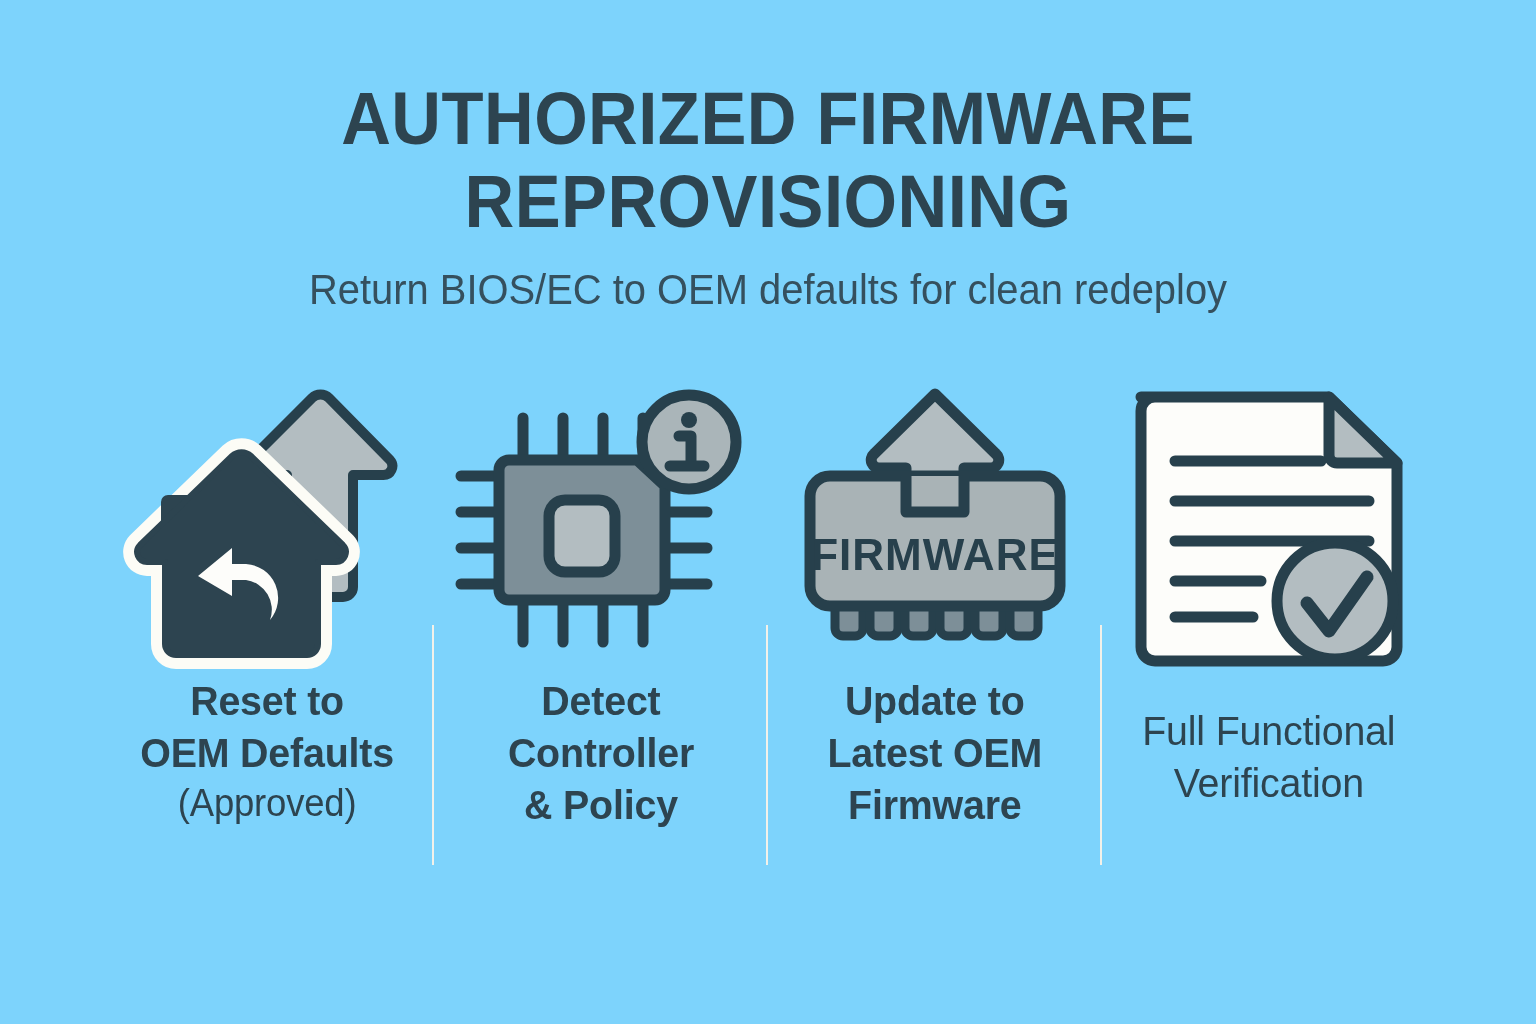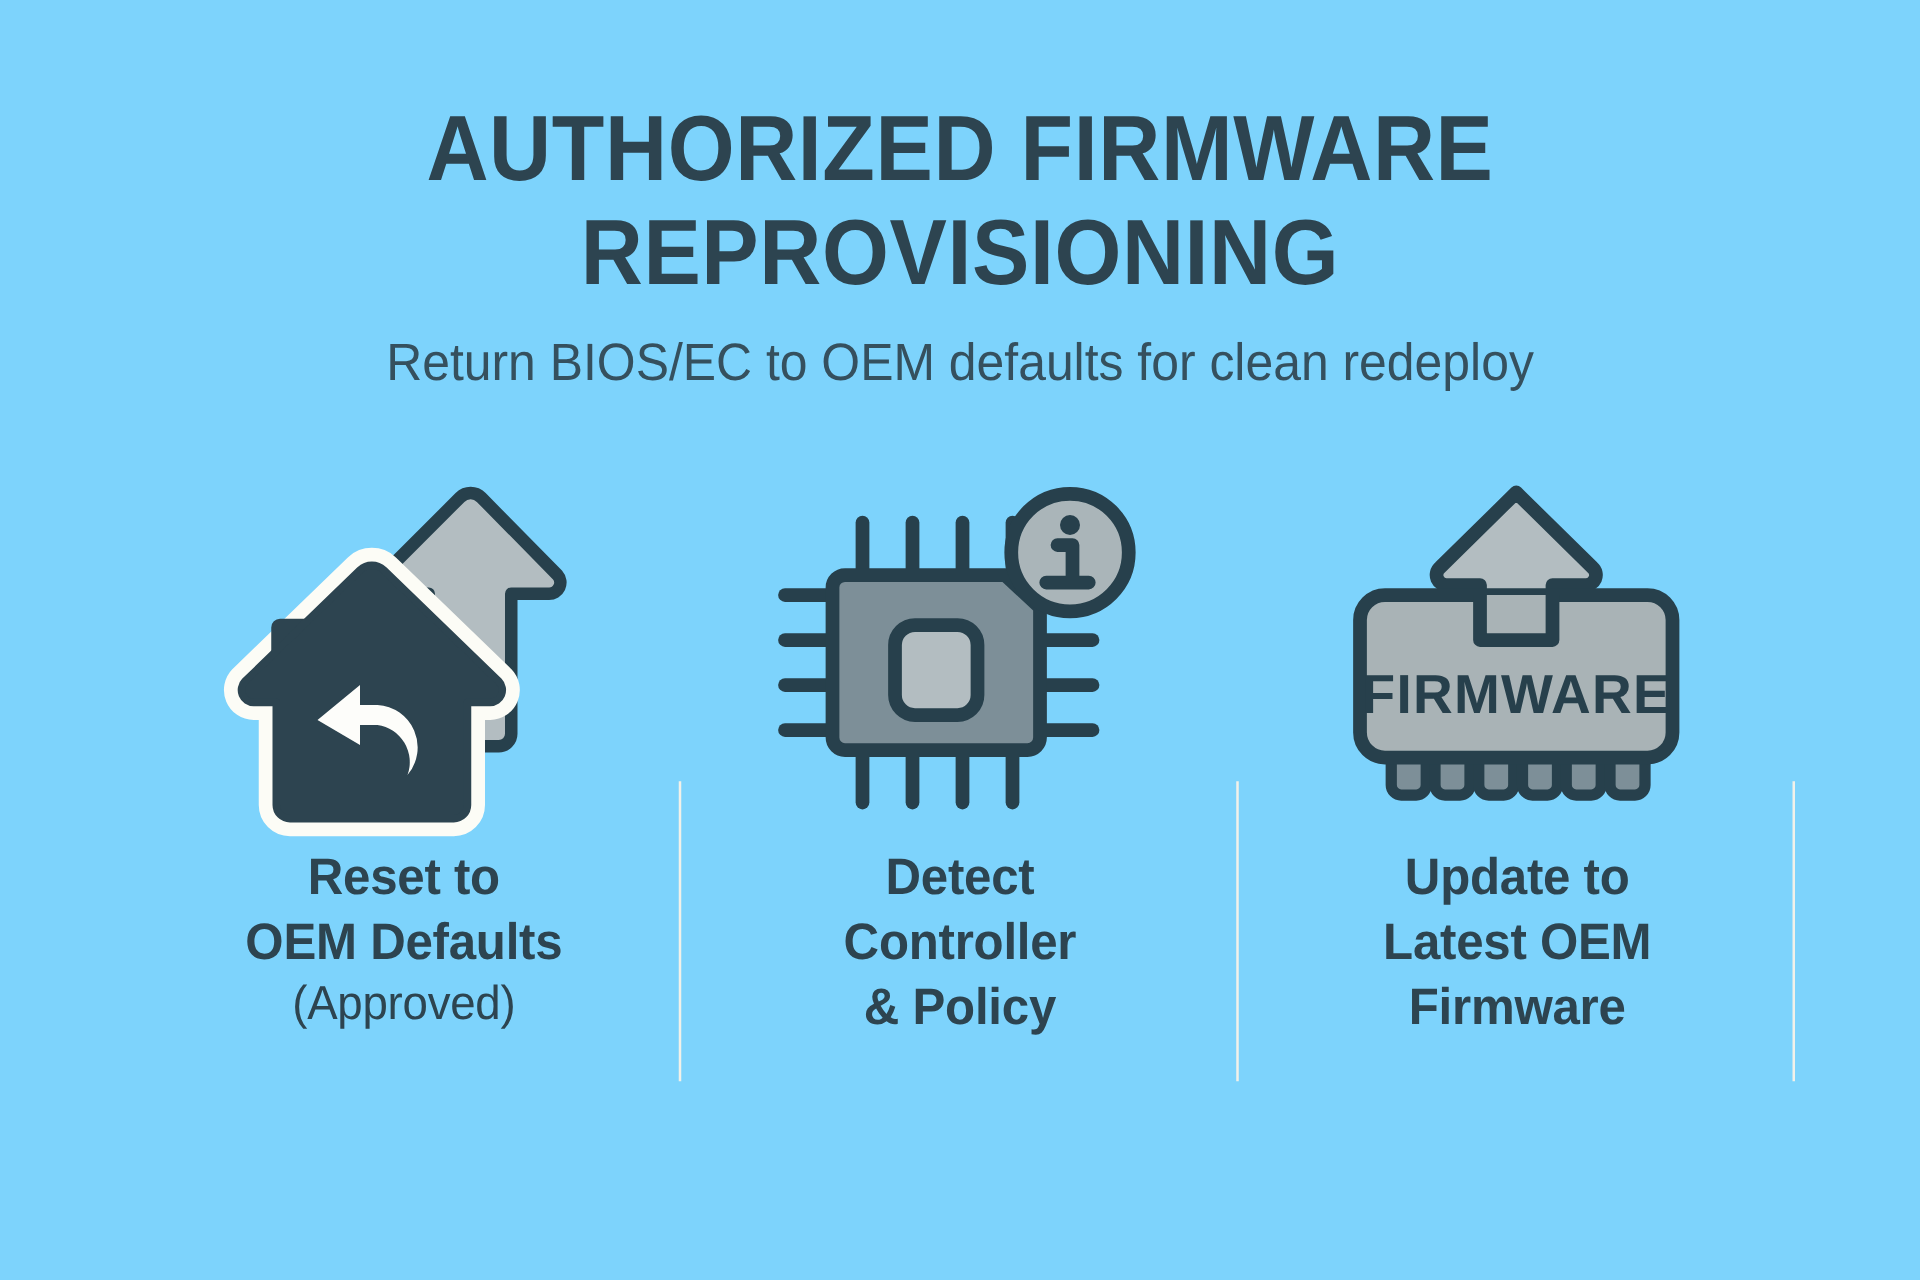--- a/index.html
+++ b/index.html
@@ -209,15 +209,39 @@
         </svg>
       </div>
       <div class="caption">
         <span class="cap-line">Update to</span>
         <span class="cap-line">Latest OEM</span>
         <span class="cap-line">Firmware</span>
       </div>
       <div class="divider"></div>
     </div>
 
+    <div class="col col-4">
+      <div class="icon-wrap">
+        <svg width="300" height="300" viewBox="0 0 300 300">
+
+          <path d="M22 22 h188 l68 66 v184 a14 14 0 0 1 -14 14 H36 a14 14 0 0 1 -14 -14 V36 a14 14 0 0 1 14 -14 z" fill="#fdfdfa" stroke="#27404c" stroke-width="11" stroke-linejoin="round"></path>
+          <path d="M210 22 v58 a8 8 0 0 0 8 8 h60 z" fill="#b3bdc1" stroke="#27404c" stroke-width="11" stroke-linejoin="round"></path>
+
+          <g stroke="#27404c" stroke-width="11" stroke-linecap="round">
+            <line x1="56" y1="86" x2="202" y2="86"></line>
+            <line x1="56" y1="126" x2="250" y2="126"></line>
+            <line x1="56" y1="166" x2="250" y2="166"></line>
+            <line x1="56" y1="206" x2="142" y2="206"></line>
+            <line x1="56" y1="242" x2="134" y2="242"></line>
+          </g>
+
+          <circle cx="216" cy="226" r="58" fill="#b3bdc1" stroke="#27404c" stroke-width="11"></circle>
+          <path d="M188 228 l22 28 l38 -54" fill="none" stroke="#27404c" stroke-width="13" stroke-linecap="round" stroke-linejoin="round"></path>
+        </svg>
+      </div>
+      <div class="caption light">
+        <span class="cap-line">Full Functional</span>
+        <span class="cap-line">Verification</span>
+      </div>
+    </div>
 
   </div>
 </div>
 
 </body></html>

